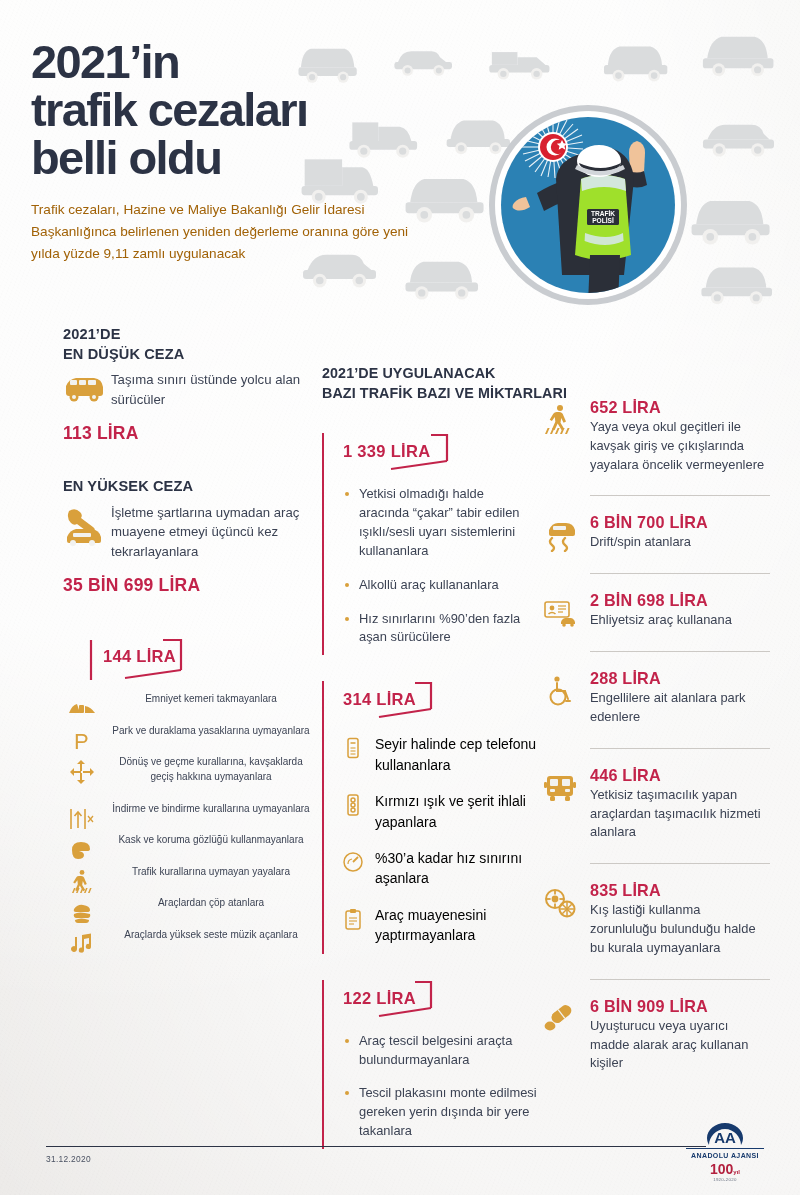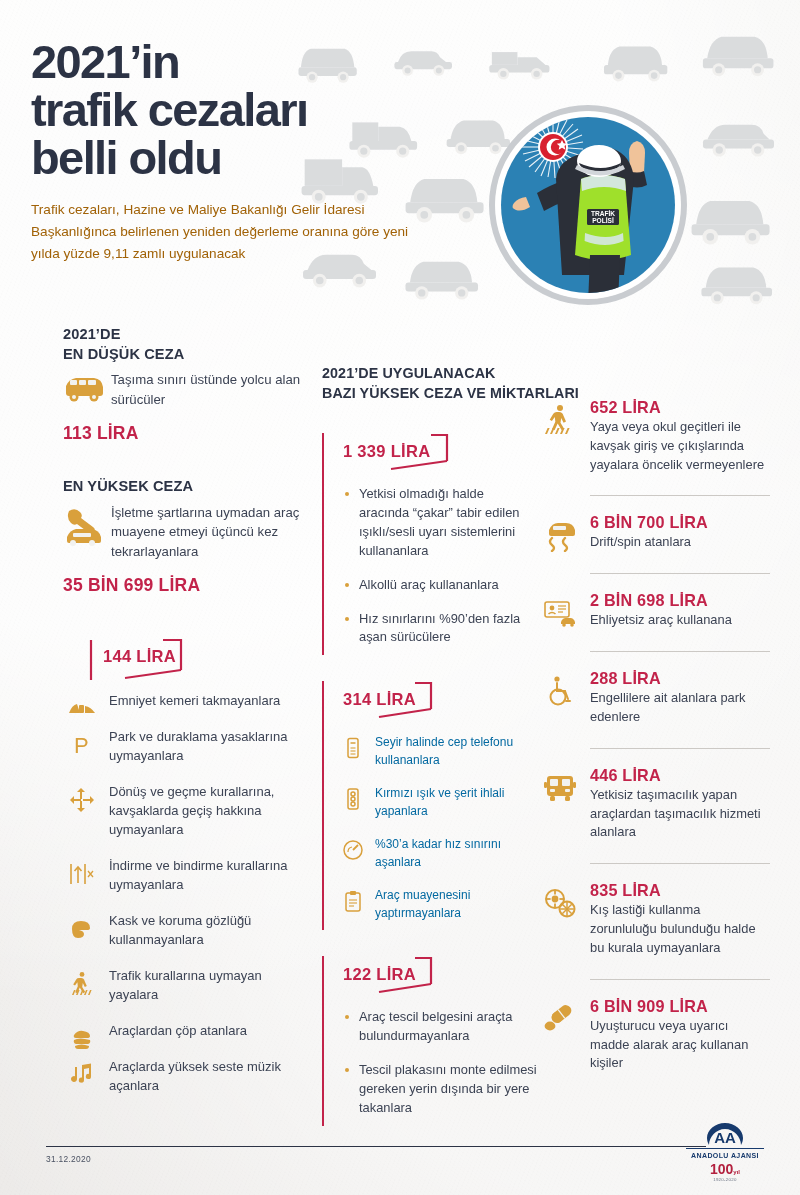--- a/index.html
+++ b/index.html
@@ -68,36 +68,36 @@
 
   
   .tag{ position:relative; display:inline-block; padding:9px 16px 9px 18px; }
   .tag-txt{ color:#c2234a; font-weight:bold; font-size:16.5px; letter-spacing:.3px; }
   .tag svg{ position:absolute; left:0; top:0; overflow:visible; }
 
   
   .row{ position:relative; padding-left:46px; margin-top:17px; }
   .row .ico{ position:absolute; left:4px; top:2px; width:30px; height:30px;
              display:flex; align-items:center; justify-content:center; }
-  .row p{ font-size:13px; line-height:1.46; color:#3c4354; }
+  .row p{ font-size:10px; line-height:1.46; color:#3c4354;text-align:center; }
 
   
   .mgroup{ position:relative; padding-left:17px; margin-top:4px; }
   .mrule{ position:absolute; left:0; top:0; bottom:0; width:2px; background:#c2234a; }
   .bullet{ position:relative; padding-left:14px; margin-top:15px; }
   .bullet:before{
     content:""; position:absolute; left:0; top:7px;
     width:4px; height:4px; border-radius:50%; background:#d9a03c;
   }
   .bullet p{ font-size:12.9px; line-height:1.46; color:#3c4354; }
 
   .mrow{ position:relative; padding-left:34px; margin-top:16px; }
   .mrow .ico{ position:absolute; left:0; top:1px; width:24px; height:26px;
               display:flex; align-items:center; justify-content:center;}
-  .mrow p{ font-size:12px; line-height:1.46; color:#0369a1; }
+  .mrow p{ font-size:14px; line-height:1.46; color:#000000; }
 
   
   .rentry{ position:relative; padding-left:50px; padding-bottom:4px; }
   .rentry .ico{ position:absolute; left:0; top:4px; width:40px; height:36px;
                 display:flex; align-items:center; justify-content:center;}
   .ramt{ color:#c2234a; font-weight:bold; font-size:16.2px; letter-spacing:.2px; }
   .rentry p{ font-size:12.9px; line-height:1.46; color:#3c4354; margin-top:1px; }
   .rdiv{ height:1px; background:#ccc9c5; margin:17px 0 17px 50px; }
 
   
@@ -448,21 +448,21 @@
         </svg>
       </span>
       <p>Araçlarda yüksek seste müzik açanlara</p>
     </div>
   </div>
 </div>
 
 <div class="col col-mid">
   <div class="mid-head">
     <div>2021’DE UYGULANACAK</div>
-    <div style="white-space:nowrap;">BAZI YÜKSEK CEZA VE MİKTARLARI</div>
+    <div style="white-space:nowrap;">BAZI TRAFİK BAZI VE MİKTARLARI</div>
   </div>
 
   <div style="margin-top:30px;">
     <div class="mgroup">
       <div class="mrule"></div>
       <div class="tag" style="padding-left:4px;">
         <svg width="118" height="42" viewBox="0 0 118 42">
           <path d="M92 2 L108 2 L108 28" stroke="#c2234a" stroke-width="2.2" fill="none"></path>
           <path d="M108 28 L52 36" stroke="#c2234a" stroke-width="2.2" fill="none"></path>
         </svg>

